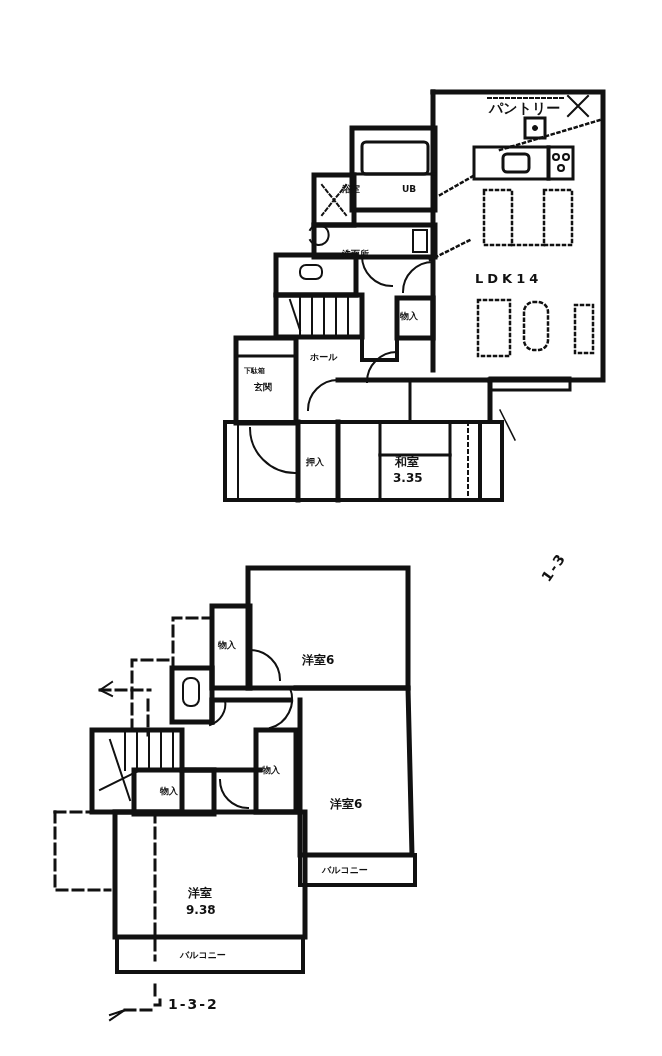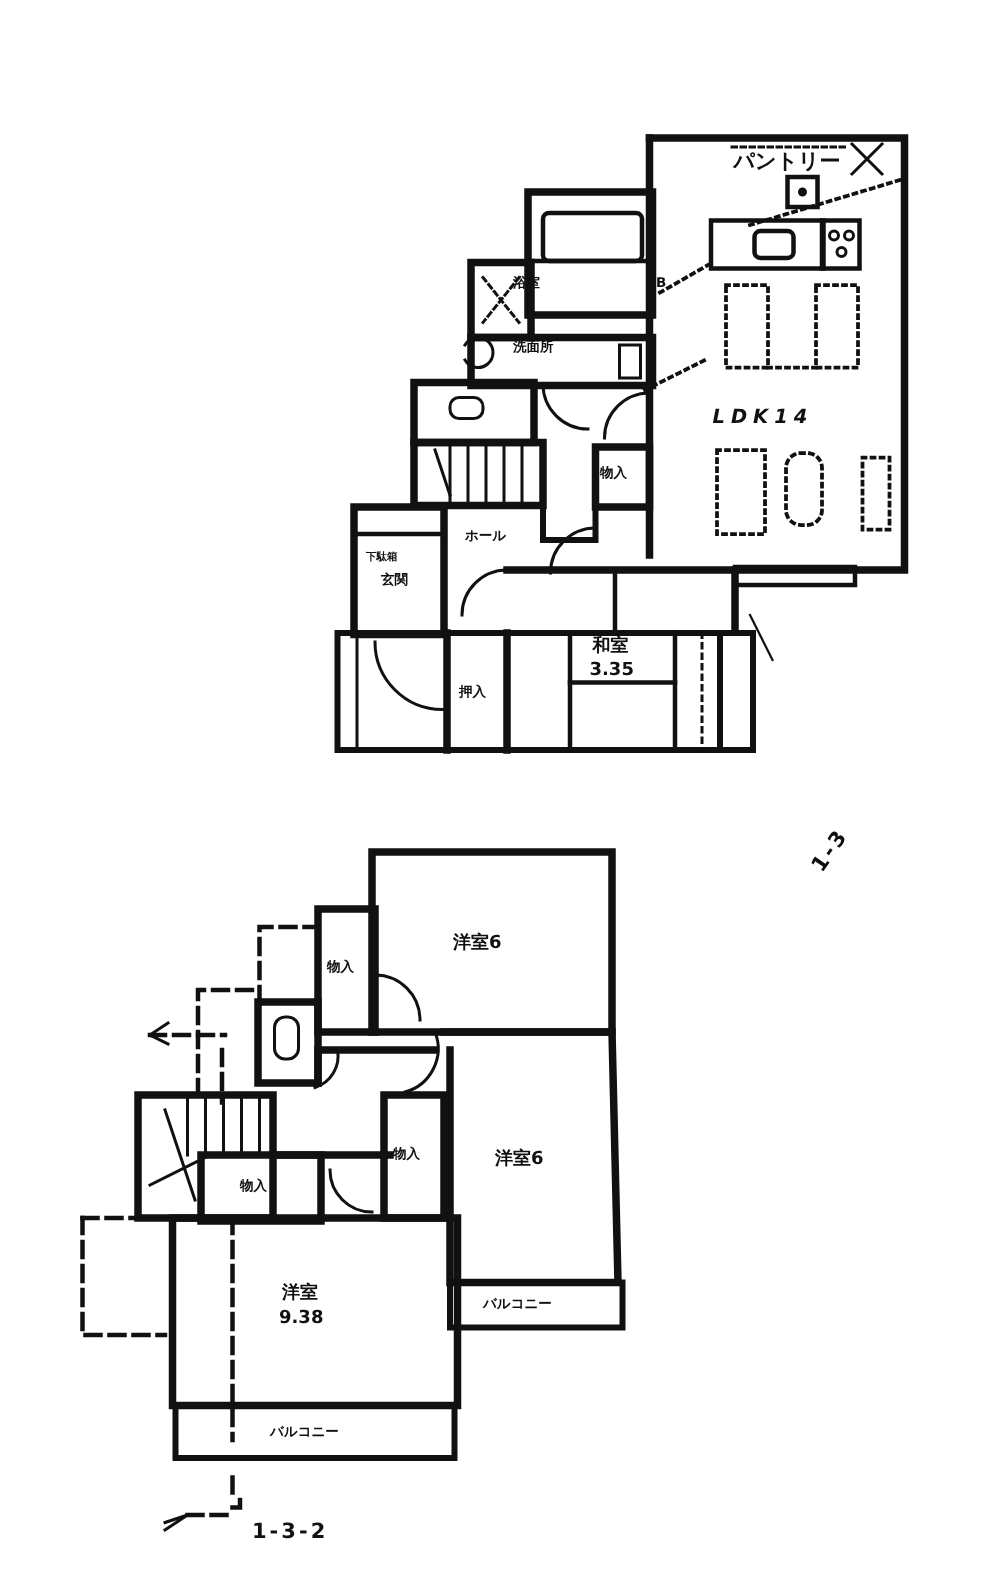--- a/index.html
+++ b/index.html
@@ -2,22 +2,22 @@
 <html><head>
 <meta charset="utf-8">
 <style>
   html, body { margin: 0; padding: 0; background: #ffffff; }
   body { width: 662px; height: 1056px; position: relative; overflow: hidden;
          font-family: "DejaVu Sans", sans-serif; color: #111; }
   svg { position: absolute; left: 0; top: 0; }
   .lbl { position: absolute; font-family: "DejaVu Sans", sans-serif; font-weight: bold;
          color: #111; white-space: nowrap; line-height: 1; }
   .sm { font-size: 9px; }
-  .md { font-size: 12px; }
-  .lg { font-size: 13px; letter-spacing: 4px; font-style: italic; }
+  .md { font-size: 12px; margin-top: 32px; }
+  .lg { font-size: 13px; letter-spacing: 4px; }
   .note { font-size: 14px; letter-spacing: 2px; }
 </style>
 </head>
 <body>
 
 <svg width="662" height="1056" viewBox="0 0 662 1056">
   <g fill="none" stroke="#111" stroke-linecap="square">
 
     <path d="M433 92 L603 92 L603 380 L490 380" stroke-width="5"></path>
     <path d="M433 92 L433 370" stroke-width="5"></path>
@@ -138,29 +138,29 @@
   </g>
 </svg>
 
 <div class="lbl lg" style="left:475px;top:272px;">LDK14</div>
 <div class="lbl md" style="left:395px;top:424px;">和室</div>
 <div class="lbl md" style="left:393px;top:440px;">3.35</div>
 <div class="lbl sm" style="left:306px;top:458px;">押入</div>
 <div class="lbl sm" style="left:254px;top:383px;">玄関</div>
 <div class="lbl sm" style="left:244px;top:344px;font-size:7px;margin-top:24px;">下駄箱</div>
 <div class="lbl sm" style="left:310px;top:354px;font-family:Liberation Mono, monospace;">ホール</div>
-<div class="lbl sm" style="left:342px;top:228px;">洗面所</div>
+<div class="lbl sm" style="left:342px;top:250px;">洗面所</div>
 <div class="lbl sm" style="left:342px;top:185px;">浴室</div>
-<div class="lbl sm" style="left:402px;top:185px;margin-left:28px;">UB</div>
+<div class="lbl sm" style="left:402px;top:185px;">UB</div>
 <div class="lbl sm" style="left:400px;top:312px;">物入</div>
 <div class="lbl sm" style="left:489px;top:101px;font-size:14px;">パントリー</div>
 <div class="lbl note" style="left:538px;top:560px;transform:rotate(-55deg);">1-3</div>
 
 <div class="lbl md" style="left:302px;top:622px;">洋室6</div>
 <div class="lbl md" style="left:330px;top:766px;">洋室6</div>
 <div class="lbl md" style="left:188px;top:855px;">洋室</div>
 <div class="lbl md" style="left:186px;top:872px;">9.38</div>
 <div class="lbl sm" style="left:218px;top:641px;">物入</div>
 <div class="lbl sm" style="left:262px;top:766px;">物入</div>
 <div class="lbl sm" style="left:160px;top:787px;">物入</div>
 <div class="lbl sm" style="left:322px;top:866px;">バルコニー</div>
 <div class="lbl sm" style="left:180px;top:951px;">バルコニー</div>
-<div class="lbl note" style="left:168px;top:997px;margin-top:17px;">1-3-2</div>
+<div class="lbl note" style="left:168px;top:997px;">1-3-2</div>
 
 </body></html>

